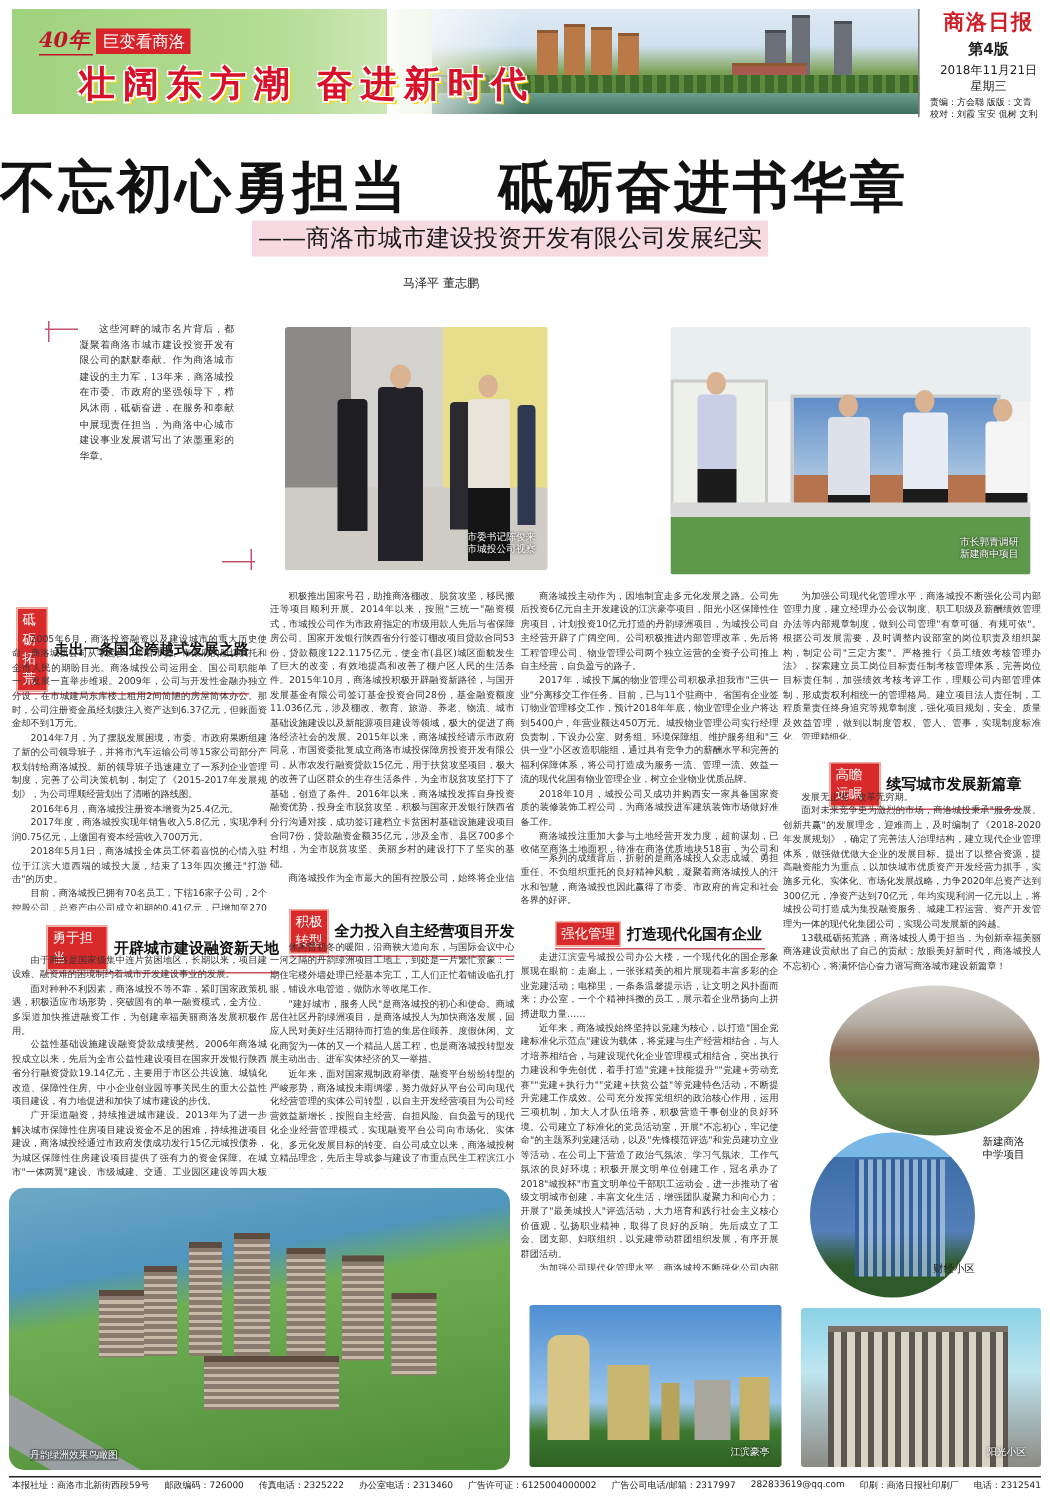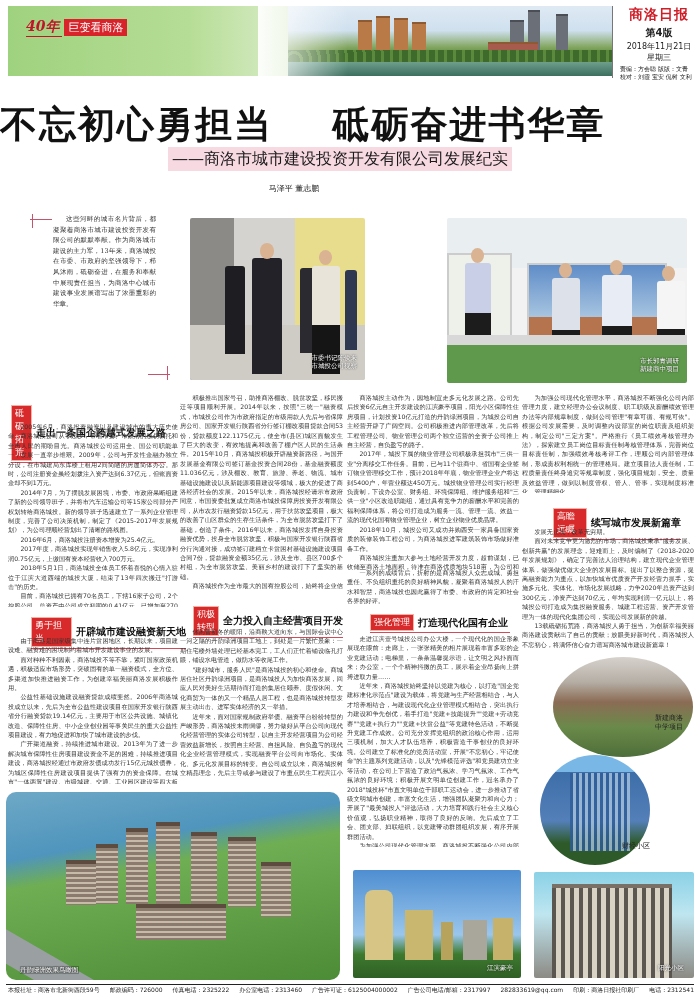--- a/index.html
+++ b/index.html
@@ -102,20 +102,21 @@
     <div class="bld grey" style="left:268px;width:12px;height:40px;"></div>
     <div class="bld brick" style="left:200px;width:50px;height:12px;"></div>
     <div class="trees"></div>
     <div class="water"></div>
   </div>
   <div class="mast-fade"></div>
   <div class="series-tag">
     <span class="series-years">40年</span>
     <span class="series-box">巨变看商洛</span>
   </div>
+  <div class="mast-title">壮阔东方潮  奋进新时代</div>
 </div>
 
 <div class="vrule"></div>
 <div class="paper-info">
   <div class="paper-name">商洛日报</div>
   <div class="paper-page">第4版</div>
   <div class="paper-date">2018年11月21日</div>
   <div class="paper-weekday">星期三</div>
   <div class="paper-staff">责编：方会聪  版版：文青</div>
   <div class="paper-staff" style="margin-top:0">校对：刘霞  宝安  侃树  文利</div>
@@ -233,21 +234,21 @@
   <span class="sec-tag">高瞻远瞩</span>
   <span class="sec-title">续写城市发展新篇章</span>
 </div>
 <div class="col" style="left:522px;top:527px;width:172px;height:122px;">
   <p>发展无止境，改革无穷期。</p>
   <p>面对未来竞争更为激烈的市场，商洛城投秉承"服务发展、创新共赢"的发展理念，迎难而上，及时编制了《2018-2020年发展规划》，确定了完善法人治理结构，建立现代企业管理体系，做强做优做大企业的发展目标。提出了以整合资源，提高融资能力为重点，以加快城市优质资产开发经营力抓手，实施多元化、实体化、市场化发展战略，力争2020年总资产达到300亿元，净资产达到70亿元，年均实现利润一亿元以上，将城投公司打造成为集投融资服务、城建工程运营、资产开发管理为一体的现代化集团公司，实现公司发展新的跨越。</p>
   <p>13载砥砺拓荒路，商洛城投人勇于担当，为创新幸福美丽商洛建设贡献出了自己的贡献；放眼美好新时代，商洛城投人不忘初心，将满怀信心奋力谱写商洛城市建设新篇章！</p>
 </div>
 
 <div class="oval1"></div>
-<div class="caption-dark" style="left:655px;top:714px;white-space:pre;text-align:center;">新建商洛
+<div class="caption-dark" style="left:655px;top:757px;white-space:pre;text-align:center;">新建商洛
 中学项目</div>
 <div class="oval2">
     <div class="grid"></div>
   </div>
 <div class="caption-dark" style="left:622px;top:842px;">财经小区</div>
 
 <div class="photo photo3">
   <div class="road"></div>
   <div class="tower" style="left:60px;top:68px;width:30px;height:45px;"></div>
   <div class="tower" style="left:90px;top:52px;width:22px;height:60px;"></div>

